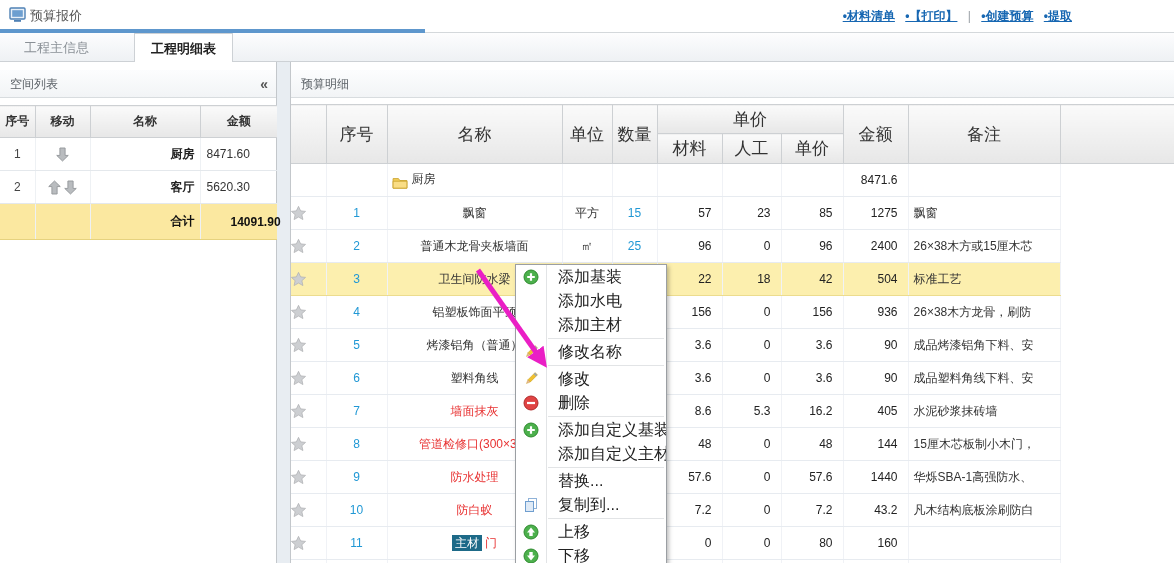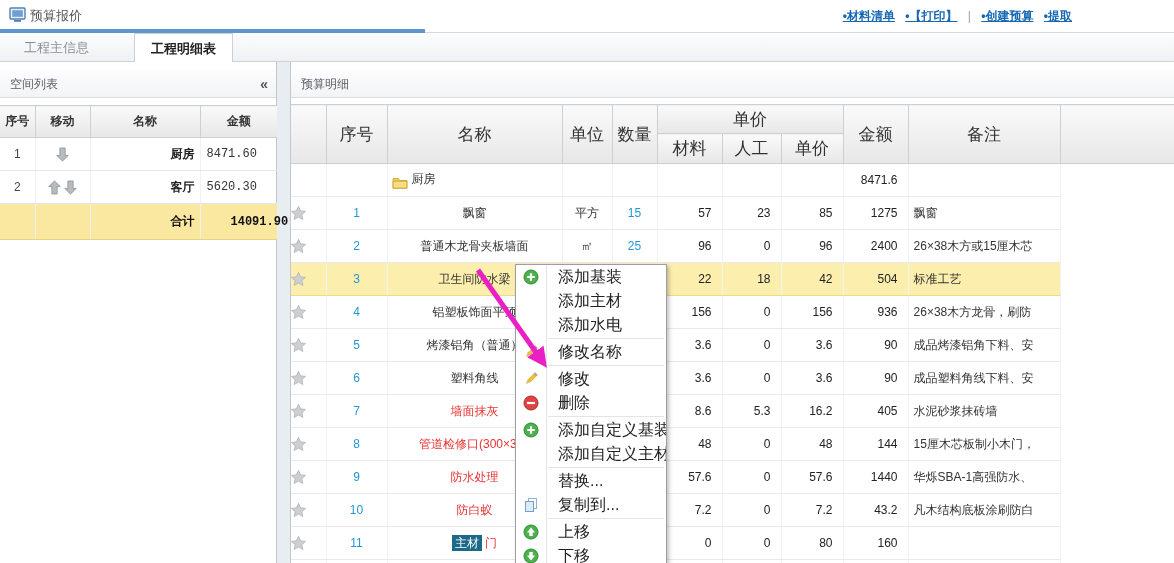--- a/index.html
+++ b/index.html
@@ -33,21 +33,21 @@
   .panel-title { height:28px; line-height:28px; padding-left:10px; color:#5a6066; font-size:12px;
                  background:linear-gradient(#fcfdfe,#f2f4f6); border-bottom:1px solid #d8dcdf; position:relative;margin-top:8px; }
   .collapse-btn { position:absolute; right:8px; top:0; font-size:14px; color:#555; font-weight:bold; cursor:pointer; }
 
   table { border-collapse:collapse; table-layout:fixed; }
   .sidebar-table { width:277px; margin-top:7px; }
   .sidebar-table th { background:linear-gradient(#fafafa,#e7e7e7); border:1px solid #cdd0d3; border-left:none;
                       height:32px; font-size:12px; color:#333; }
   .sidebar-table th:last-child { border-right:none; }
   .sidebar-table td { height:33px; border-bottom:1px solid #e4e8ec; border-right:1px solid #eef1f4; font-size:12px; }
-  .sidebar-table td:last-child { border-right:none;font-family:Liberation Mono, monospace; }
+  .sidebar-table td:last-child { border-right:none; }
   .s-seq { text-align:center; color:#444; }
   .s-move { text-align:center; cursor:pointer; }
   .s-name { text-align:right; padding-right:5px; font-weight:bold; color:#222; }
   .s-amt { text-align:left; padding-left:6px; color:#333; }
   .total-row td { background:var(--total-yellow,#fbe8a0); height:36px; border-bottom:1px solid #e6d27f; }
   .total-row .s-name, .total-row .s-amt { font-weight:bold; color:#111;padding-left:30px; }
 
   .main { position:absolute; left:290px; top:0; width:884px; height:501px; background:#fff; border-left:1px solid #c3c7cb; }
   .main-table { width:884px; margin-top:6px; }
   .main-table thead th { background:linear-gradient(#fafafa,#e7e7e7); border:1px solid #cdd0d3; border-left:none;
@@ -448,22 +448,22 @@
     </div>
   </div>
 
   <div class="context-menu" id="context-menu">
       <div class="menu-item"><span class="mi-icon">
           <svg width="16" height="16" viewBox="0 0 16 16">
             <circle cx="8" cy="8" r="7" fill="#4cb04c" stroke="#2e8b2e"></circle>
             <path d="M8 4.2v7.6M4.2 8h7.6" stroke="#fff" stroke-width="2.2"></path>
           </svg>
         </span><span>添加基装</span></div>
+      <div class="menu-item"><span>添加水电</span></div>
       <div class="menu-item"><span>添加主材</span></div>
-      <div class="menu-item"><span>添加水电</span></div>
       <div class="menu-sep"></div>
       <div class="menu-item"><span class="mi-icon">
           <svg width="16" height="16" viewBox="0 0 16 16">
             <g transform="rotate(45 8 8)">
               <rect x="6.4" y="0.6" width="3.2" height="10" fill="#f2c12e" stroke="#caa11e" stroke-width="0.6"></rect>
               <rect x="6.4" y="0.6" width="3.2" height="2" fill="#9aa7b0"></rect>
               <path d="M6.4 10.8l1.6 3.6 1.6-3.6z" fill="#e8b49c" stroke="#caa11e" stroke-width="0.4"></path>
             </g>
           </svg>
         </span><span>修改名称</span></div>

